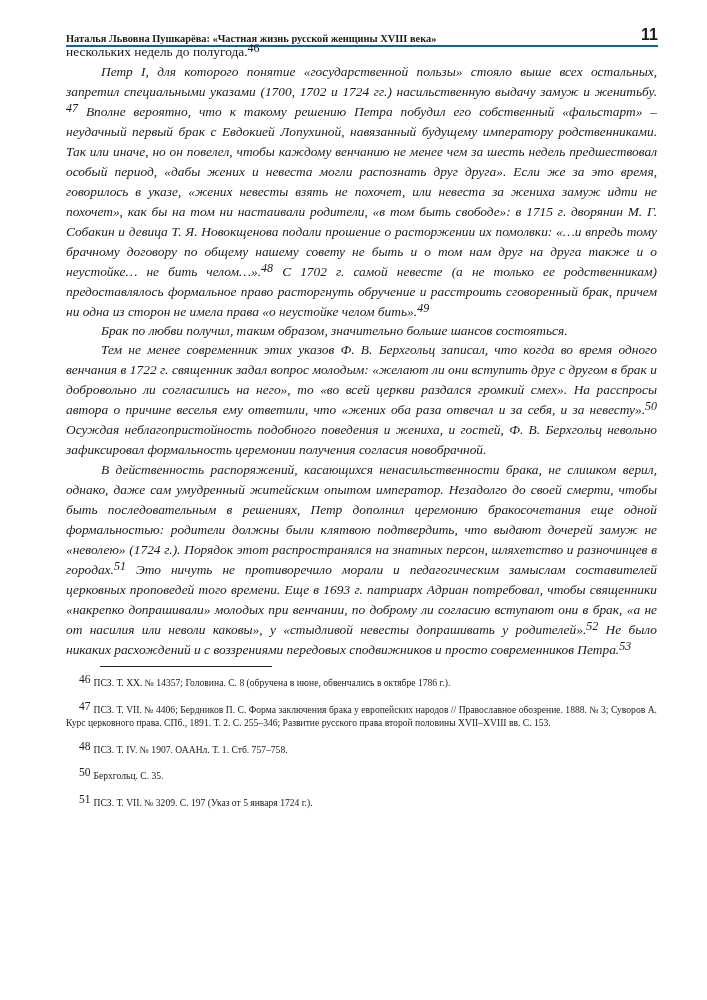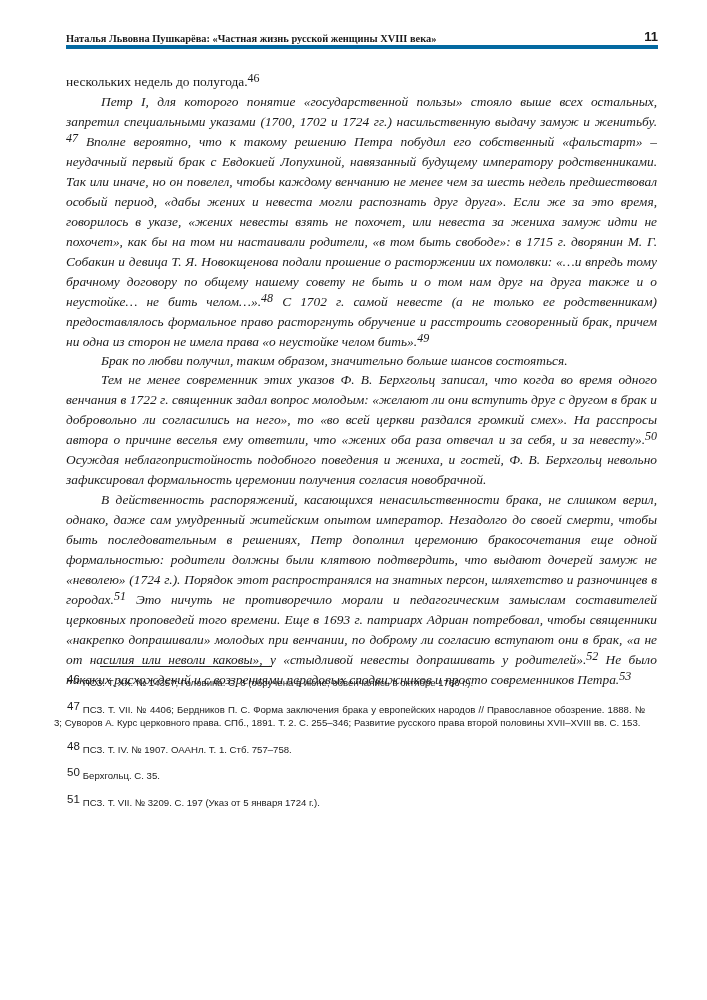--- a/index.html
+++ b/index.html
@@ -1,37 +1,37 @@
 <!DOCTYPE html>
 <html><head>
 <meta charset="utf-8">
 <style>
   html, body { margin: 0; padding: 0; background: #ffffff; }
   body { width: 707px; height: 1000px; position: relative; overflow: hidden; color: #1a1a1a; }
   .page { position: absolute; left: 0; top: 0; width: 707px; height: 1000px; }
   .header {
     position: absolute; left: 66px; top: 30px; width: 592px; height: 14px;
-    border-bottom: 4px solid #0369a1;
+    border-bottom: 2px solid #0369a1;
     font-family: "Liberation Serif", serif; font-weight: bold; font-size: 10.4px;
     display: flex; justify-content: space-between; align-items: flex-end; padding-bottom: 1px; gap: 33px;
   }
-  .header .pagenum { font-family: "Liberation Sans", sans-serif; font-weight: bold; font-size: 13px; }
+  .header .pagenum { font-family: "Liberation Sans", sans-serif; font-weight: bold; font-size: 16px; }
   .body {
-    position: absolute; left: 66px; top: 72px; width: 591px;
+    position: absolute; left: 66px; top: 42px; width: 591px;
     font-family: "Liberation Serif", serif; font-size: 13.4px; line-height: 20px;
     text-align: justify;
   }
   .body p { margin: 0; }
   .body p.indent { text-indent: 35px; font-style: italic; }
   .body p.compact { line-height: 18px; }
   sup.fn { font-size: 12px; vertical-align: 4px; line-height: 0; }
   .fn-rule { position: absolute; left: 100px; top: 666px; width: 172px; height: 0; border-top: 1.3px solid #222; }
   .footnotes {
-    position: absolute; left: 54px; top: 676px; width: 591px;
-    font-family: Liberation Sans, sans-serif; font-size: 9.6px; line-height: 13.5px; text-align: justify;
+    position: absolute; left: 66px; top: 676px; width: 591px;
+    font-family: Liberation Serif, serif; font-size: 9.6px; line-height: 13.5px; text-align: justify;
   }
   .footnote { margin: 0 0 13px 0; text-indent: 13px; }
   .footnote .fnum { font-size: 11.5px; vertical-align: 3px; line-height: 0; margin-right: 3px; }
 </style>
 </head>
 <body>
 
 <div class="page">
   <div class="header">
     <span>Наталья Львовна Пушкарёва: «Частная жизнь русской женщины XVIII века»</span>

